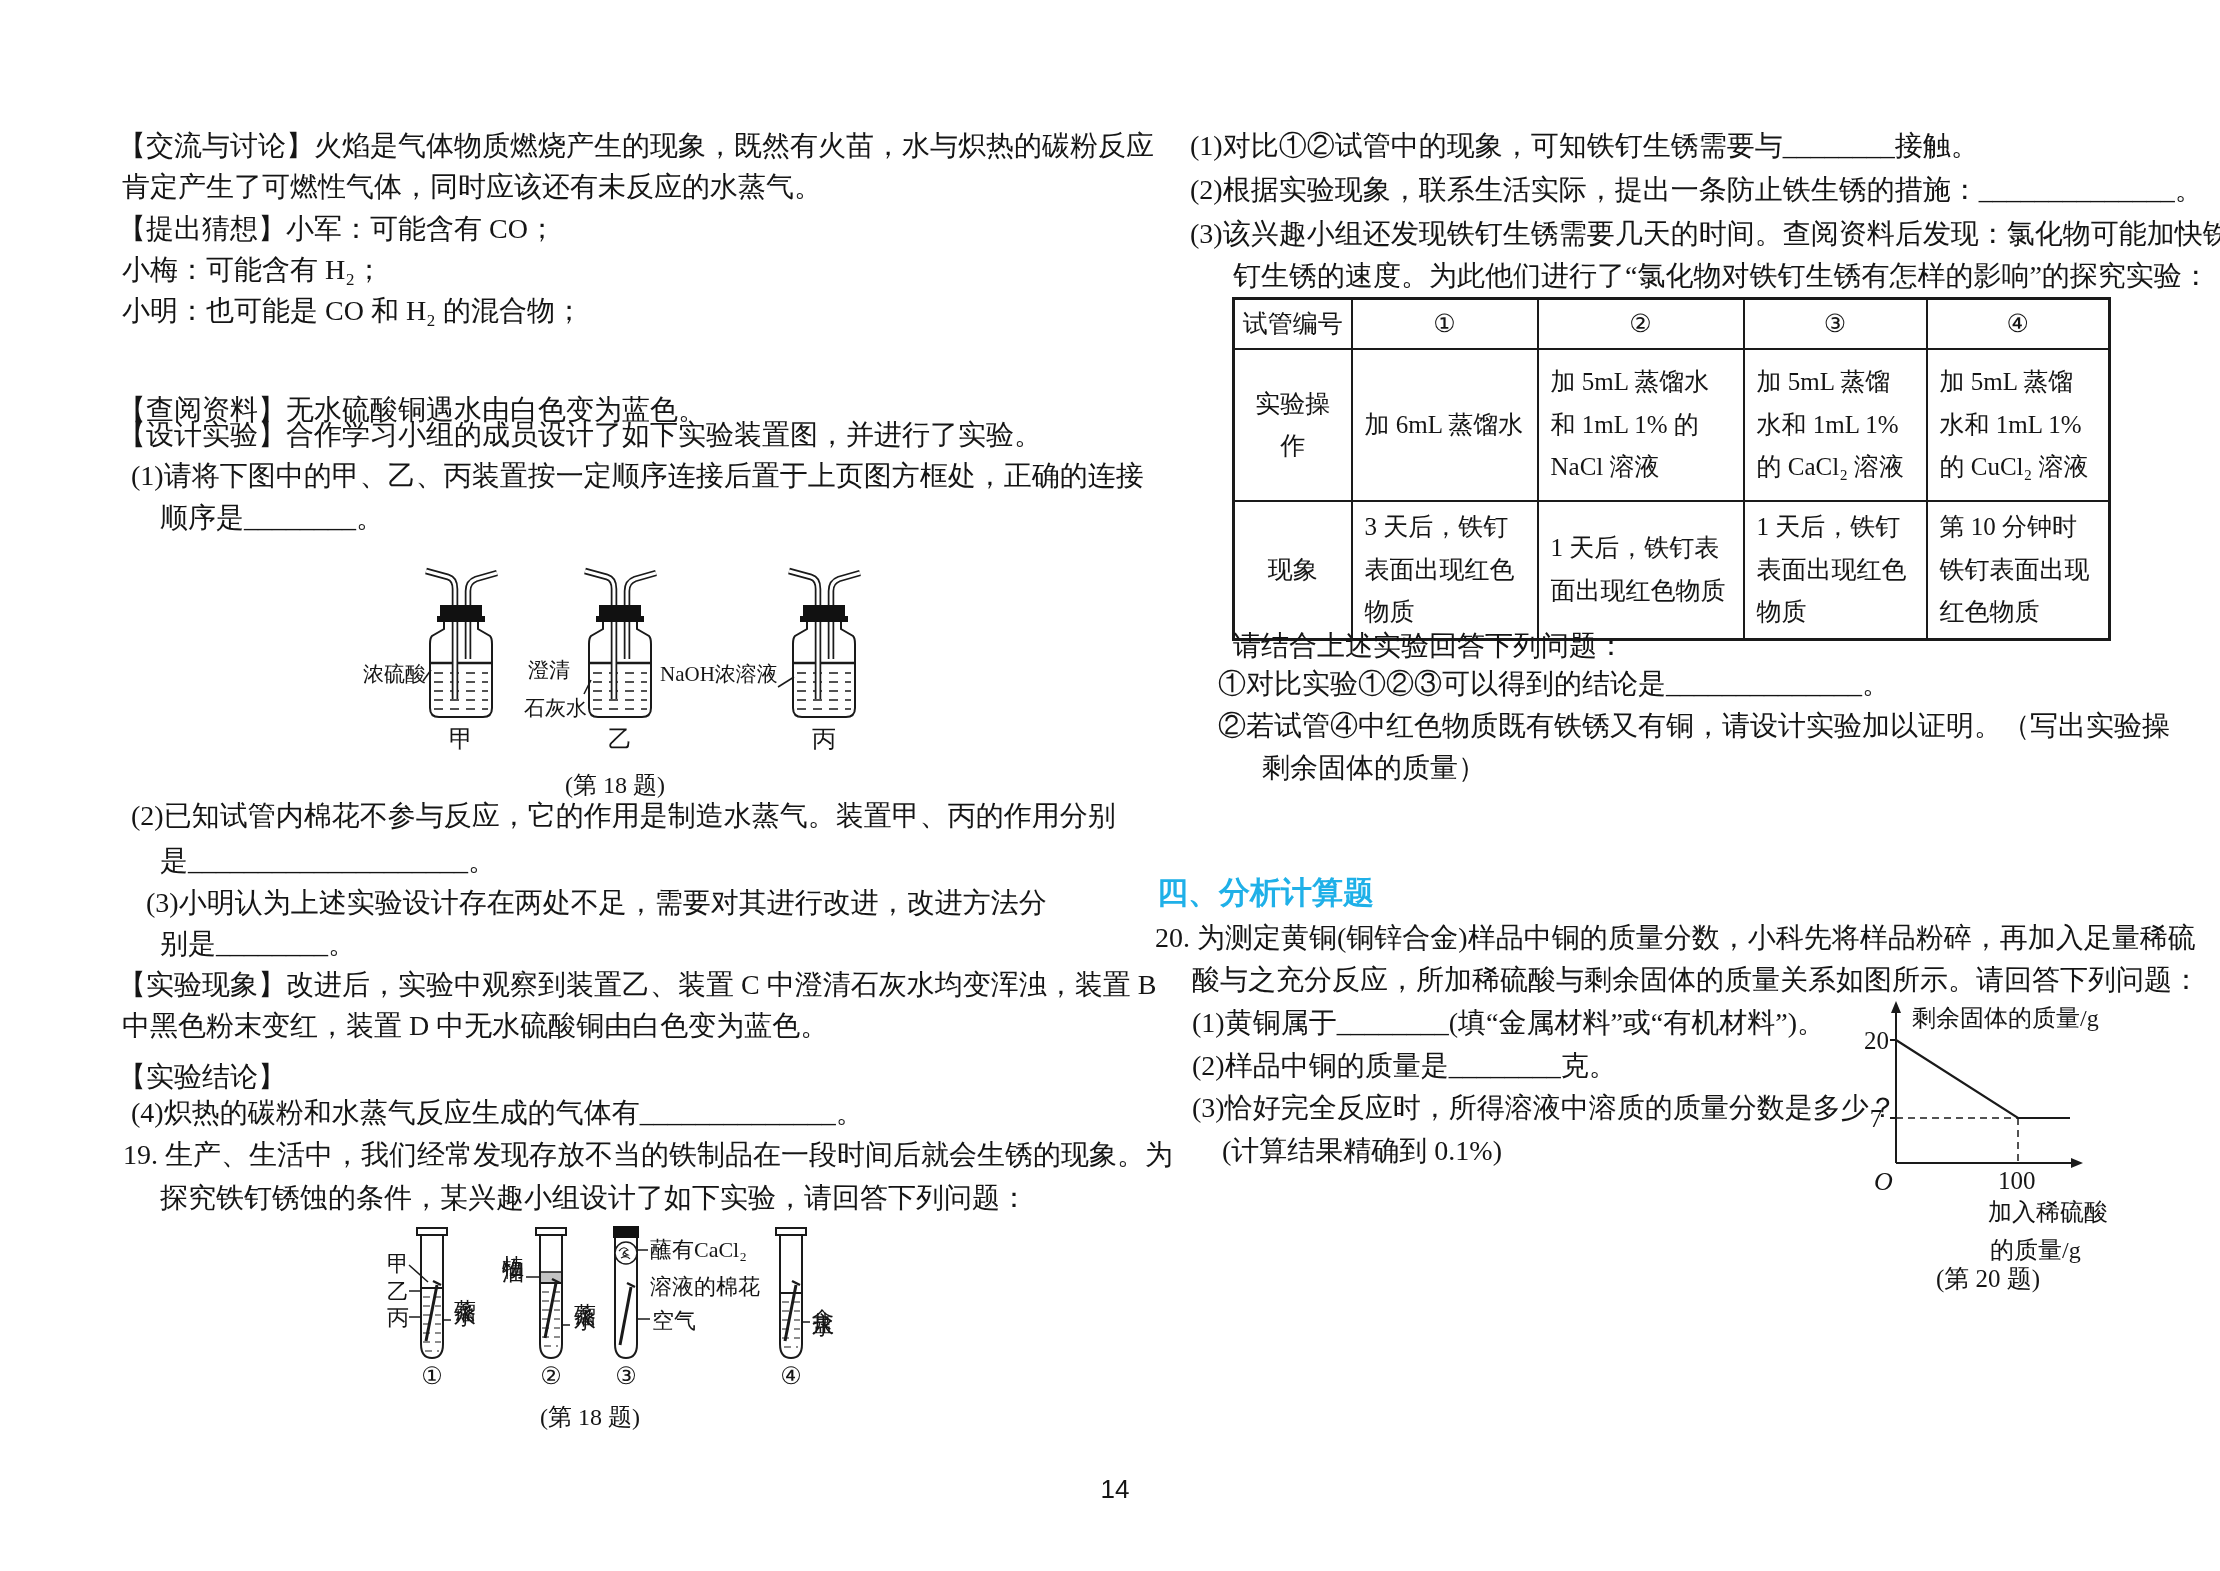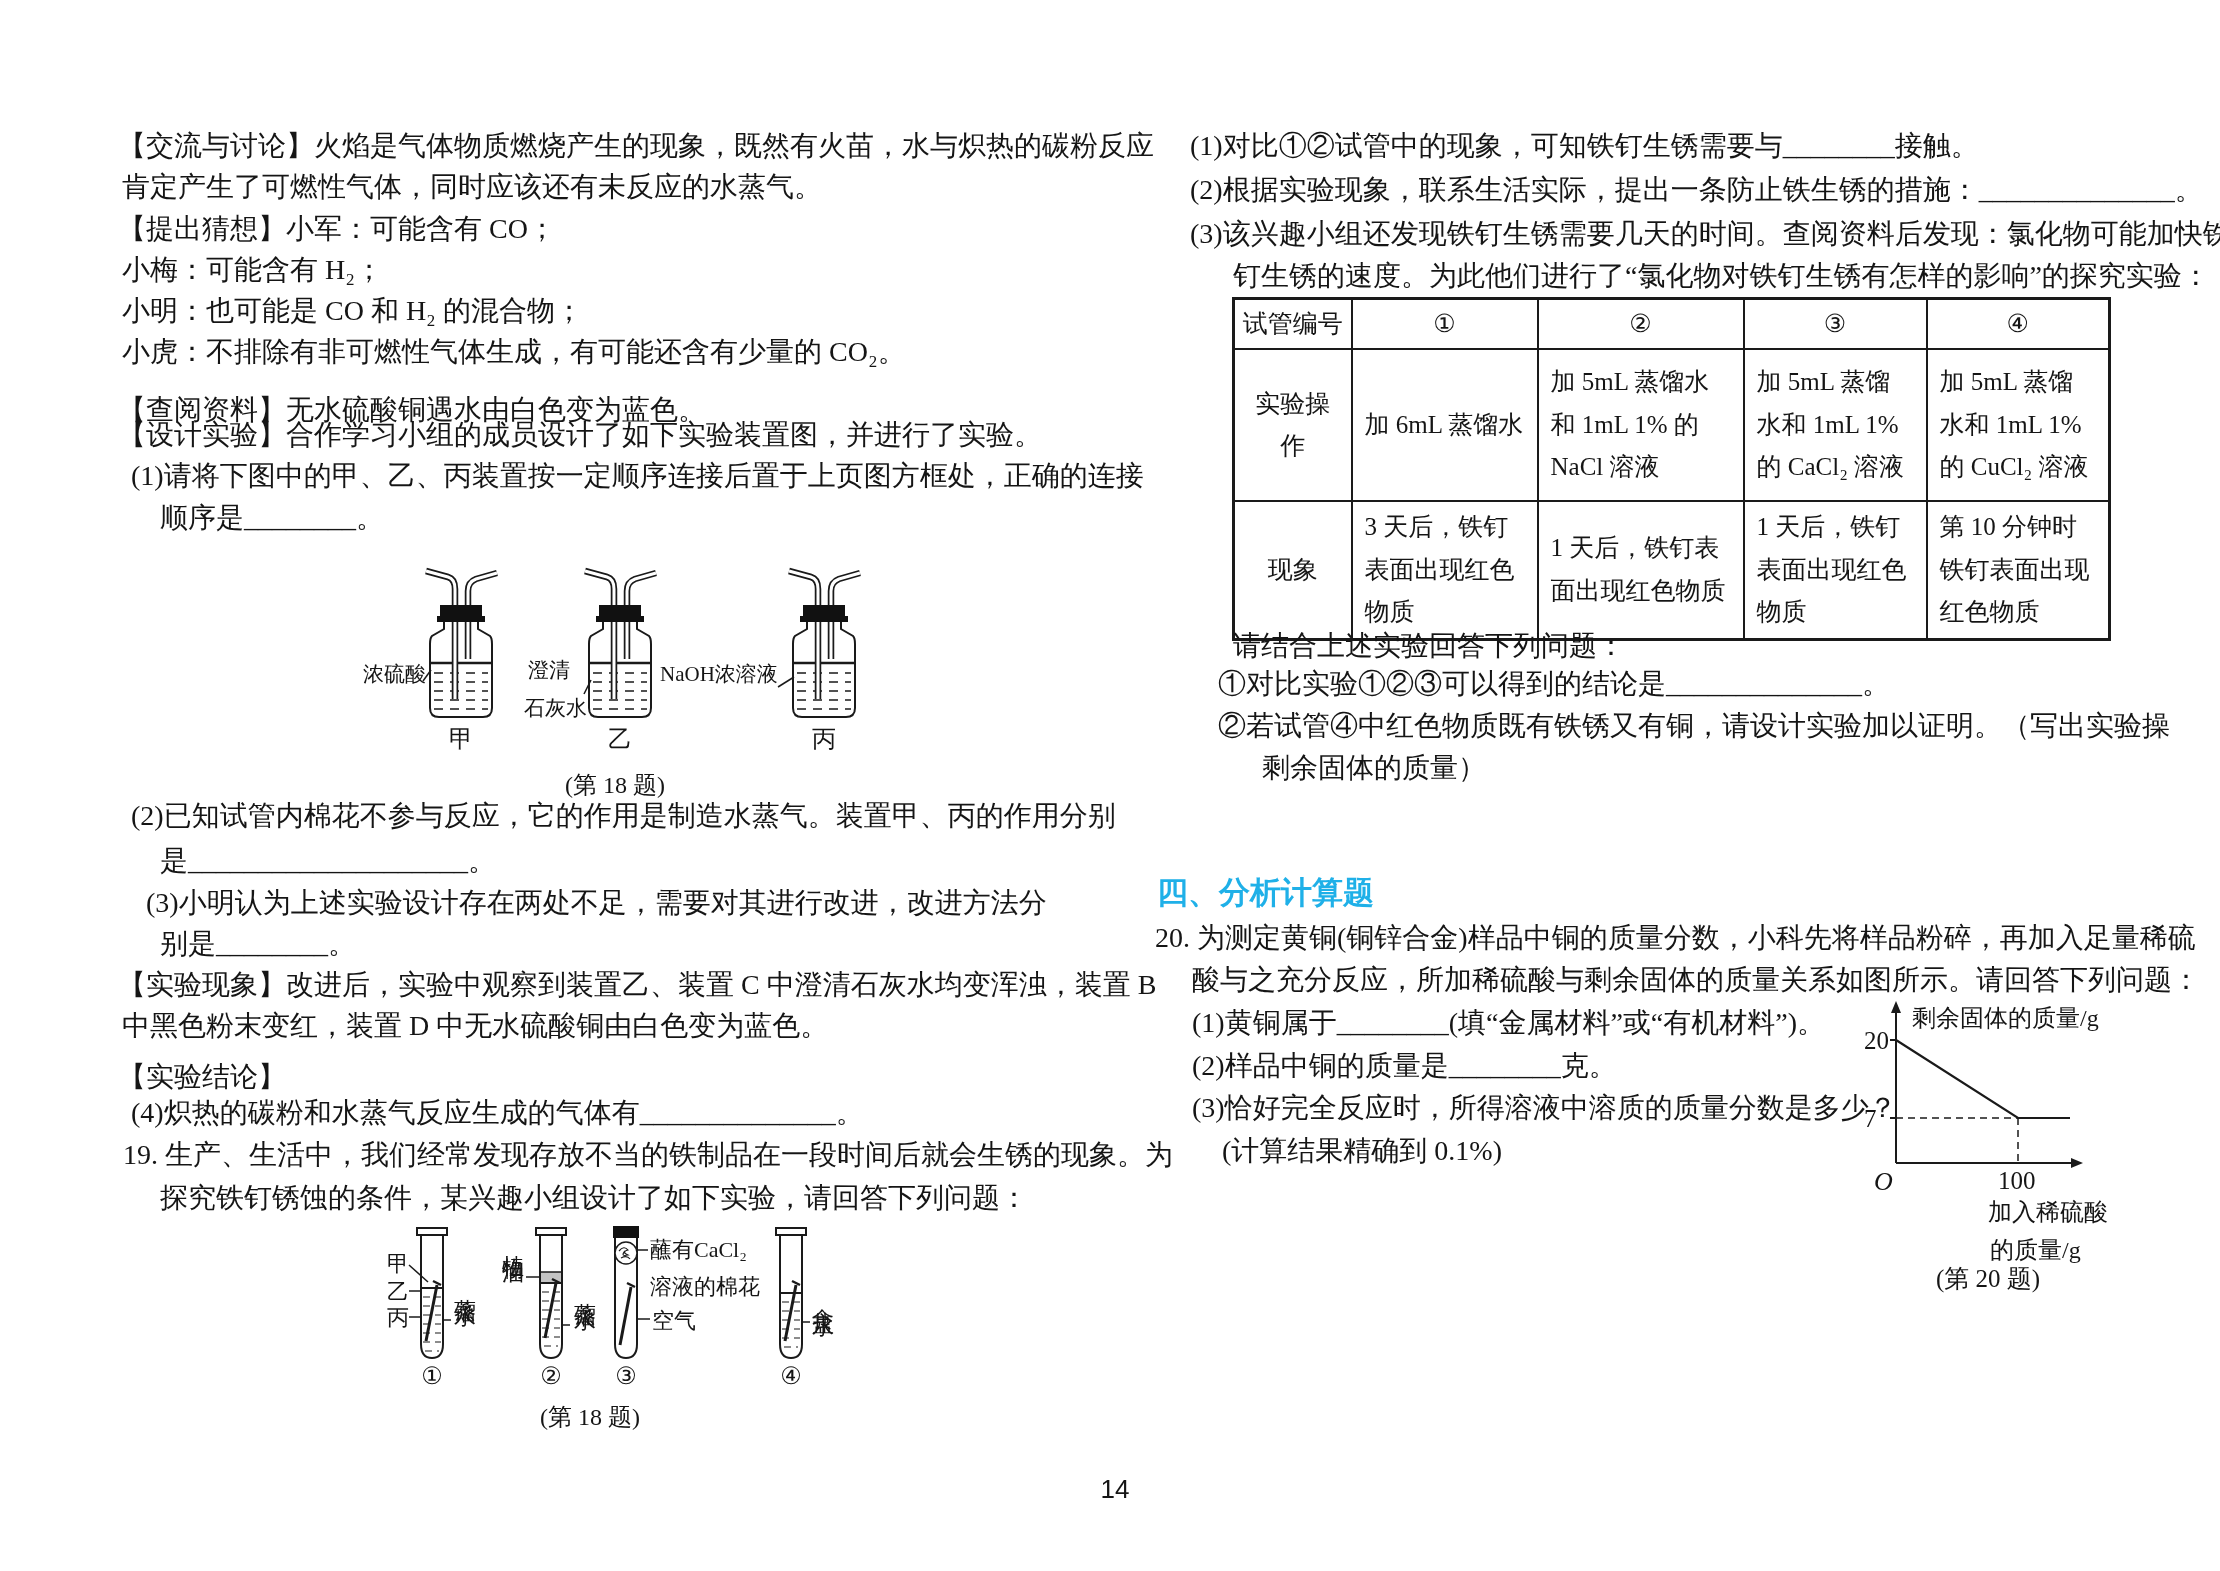--- a/index.html
+++ b/index.html
@@ -17,35 +17,34 @@
   .vt{position:absolute;writing-mode:vertical-rl;font-size:22px;letter-spacing:3px;white-space:nowrap;}
   .nm{position:absolute;font-size:24px;width:26px;text-align:center;white-space:nowrap;}
   .cap{position:absolute;font-size:24px;text-align:center;white-space:nowrap;}
   table.exp{position:absolute;left:1232px;top:297px;border-collapse:collapse;table-layout:fixed;
             font-size:25px;border:3px solid #1a1a1a;}
   table.exp td{border:2px solid #1a1a1a;padding:4px 12px;vertical-align:middle;line-height:1.7;}
   table.exp td.hd{text-align:center;height:44px;padding:2px 4px;}
   table.exp td.lab{text-align:center;}
   .chart{position:absolute;left:1868px;top:1000px;width:330px;height:300px;}
   .chart .clbl{position:absolute;font-size:24px;white-space:nowrap;}
-  .chart .tick{position:absolute;font-size:25px;width:24px;text-align:left;white-space:nowrap;}
+  .chart .tick{position:absolute;font-size:25px;width:24px;text-align:center;white-space:nowrap;}
   .pagenum{position:absolute;left:1085px;top:1474px;width:60px;text-align:center;
            font-size:26px;font-family:"Liberation Sans","DejaVu Sans",sans-serif;}
 </style>
 </head>
 <body>
 
 <div class="page">
 
   <div class="t" style="left:118px;top:128px">【交流与讨论】火焰是气体物质燃烧产生的现象，既然有火苗，水与炽热的碳粉反应</div>
   <div class="t" style="left:122px;top:169px">肯定产生了可燃性气体，同时应该还有未反应的水蒸气。</div>
   <div class="t" style="left:118px;top:211px">【提出猜想】小军：可能含有 CO；</div>
   <div class="t" style="left:122px;top:252px">小梅：可能含有 H₂；</div>
   <div class="t" style="left:122px;top:293px">小明：也可能是 CO 和 H₂ 的混合物；</div>
-  <div class="t" style="left:122px;top:334px">小虎：不排除有非可燃性气体生成，有可能还含有少量的 CO₂。</div>
   <div class="t" style="left:118px;top:392px">【查阅资料】无水硫酸铜遇水由白色变为蓝色。</div>
   <div class="t" style="left:118px;top:417px">【设计实验】合作学习小组的成员设计了如下实验装置图，并进行了实验。</div>
   <div class="t" style="left:131px;top:458px">(1)请将下图中的甲、乙、丙装置按一定顺序连接后置于上页图方框处，正确的连接</div>
   <div class="t" style="left:160px;top:500px">顺序是________。</div>
 
   <div class="fig" style="left:360px;top:559px;width:510px;height:245px">
     <svg width="510" height="245" viewBox="0 0 510 245">
 
       <g>
         <path d="M84,62 V70 L72,77 Q70,79 70,85 V149 Q70,158 79,158 H123 Q132,158 132,149 V85 Q132,79 130,77 L118,70 V62 Z" fill="#fff" stroke="#1a1a1a" stroke-width="2"></path>

